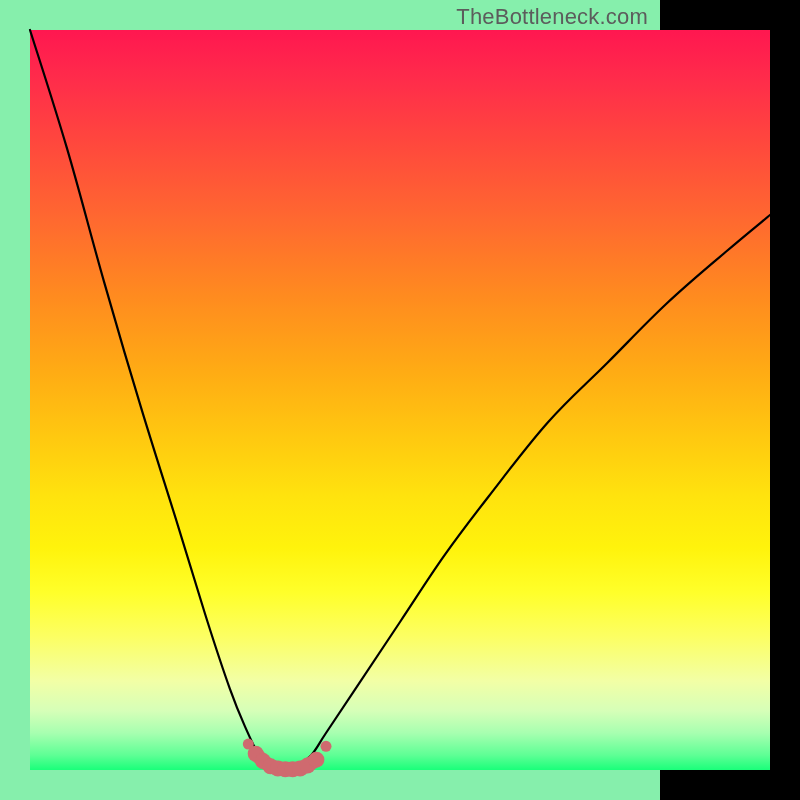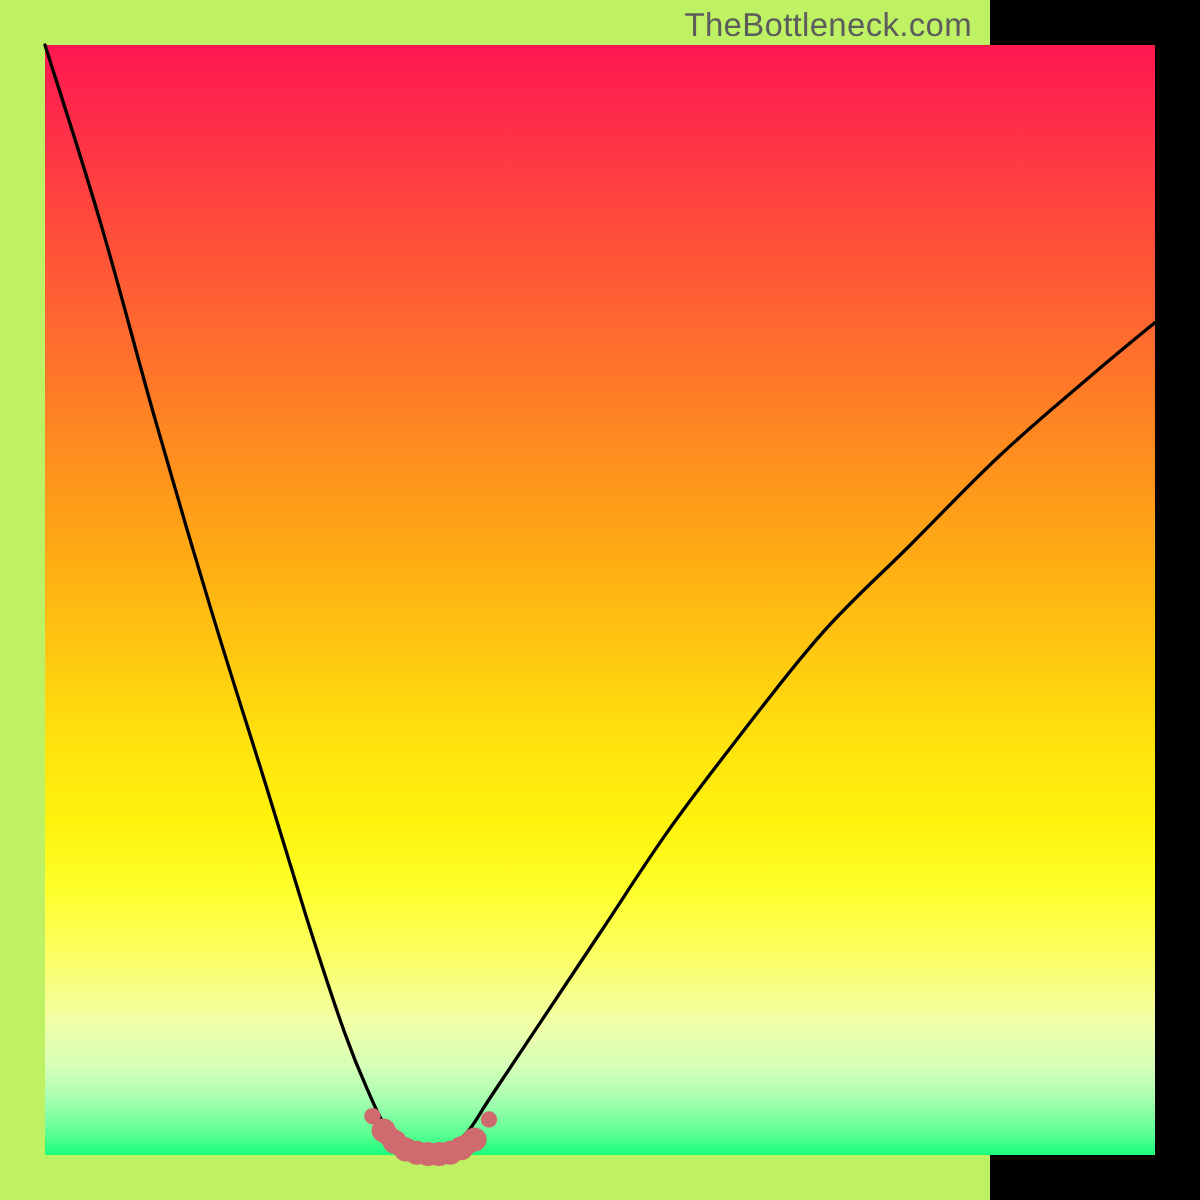--- a/index.html
+++ b/index.html
@@ -8,21 +8,21 @@
     width: 800px;
     height: 800px;
     background: #000;
     overflow: hidden;
     font-family: Arial, Helvetica, sans-serif;
   }
   .frame {
     position: relative;
     width: 660px;
     height: 800px;
-    background: #bef264;
+    background: #86efac;
   }
   .plot-area {
     position: absolute;
     left: 30px;
     top: 30px;
     width: 740px;
     height: 740px;
     background: linear-gradient(
       to bottom,
       #ff1750 0%,

